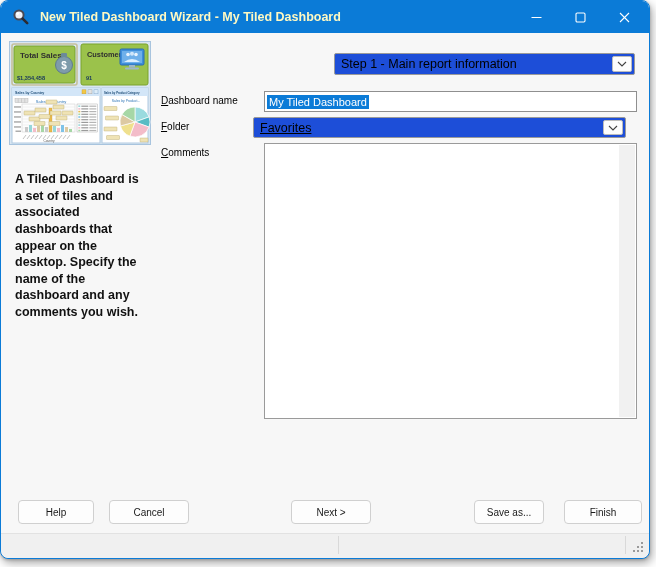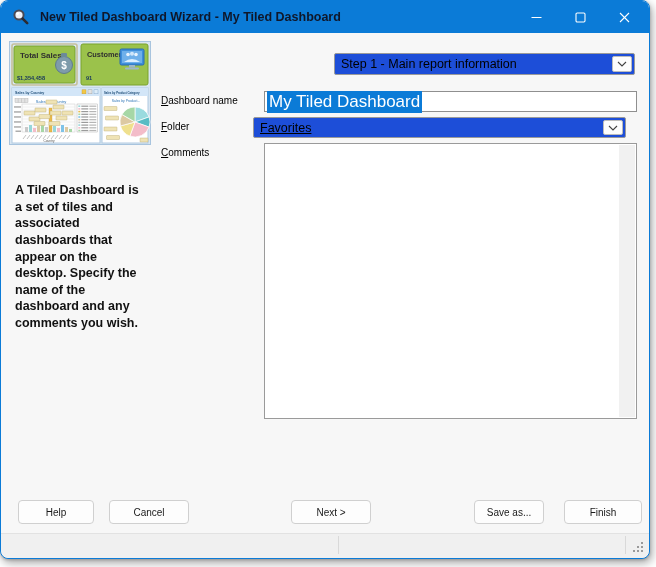--- a/index.html
+++ b/index.html
@@ -6,21 +6,21 @@
   html,body { width:656px; height:567px; background:#ffffff; overflow:hidden;
     font-family:"Liberation Sans", sans-serif; }
   .window { position:absolute; left:0; top:0; width:650px; height:559px;
     border-radius:8px; background:#f7f7f7; border:1px solid #0b7bd7;
     box-shadow:2px 4px 10px rgba(0,0,0,.35), 0 1px 3px rgba(0,0,0,.2); overflow:hidden; }
 
   
   .titlebar { position:absolute; left:0; top:0; right:0; height:32px;
     background:#0b7bd7; display:flex; align-items:center; }
   .titlebar .app-ic { margin-left:11px; width:18px; height:18px; flex:0 0 auto; }
-  .titlebar .ttl { color:#0f172a; font-size:12.5px; font-weight:600; margin-left:10px; white-space:nowrap; }
+  .titlebar .ttl { color:#fef9c3; font-size:12.5px; font-weight:600; margin-left:10px; white-space:nowrap; }
   .wctrls { position:absolute; right:3px; top:0; height:32px; display:flex; }
   .wbtn { width:44px; height:32px; display:flex; align-items:center; justify-content:center; cursor:pointer; }
 
   
   .thumb { position:absolute; left:8px; top:40px; width:142px; height:104px; }
 
   
   .combo { position:absolute; background:#1d4ed8; border:1px solid #9a9a9a; border-radius:2px;
     display:flex; align-items:center; font-size:12.5px; color:#000; padding-left:6px; cursor:default; }
   .combo .chev { position:absolute; right:2px; top:2px; bottom:2px; width:20px;
@@ -29,30 +29,30 @@
   .step-combo { left:333px; top:52px; width:301px; height:22px; }
   .folder-combo { left:252px; top:116px; width:373px; height:21px;text-decoration:underline; }
 
   
   .flabel { position:absolute; left:160px; font-size:10px; color:#000; white-space:nowrap; }
   .mn { text-decoration:underline; }
 
   
   .name-field { position:absolute; left:263px; top:90px; width:373px; height:21px;
     background:#fff; border:1px solid #8f8f8f; display:flex; align-items:center;
-    padding-left:2px; font-size:17px; }
+    padding-left:2px; font-size:11px; }
   .name-field .sel { background:#0b7bd7; color:#fff; padding:1px 2px; }
 
   
   .comments { position:absolute; left:263px; top:142px; width:373px; height:276px;
     background:#fff; border:1px solid #9a9a9a; }
   .comments .track { position:absolute; right:1px; top:1px; bottom:1px; width:16px; background:#f1f1f1; }
 
   
-  .desc { position:absolute; left:14px; top:181px; width:134px; font-size:12.5px;
+  .desc { position:absolute; left:14px; top:170px; width:134px; font-size:12.5px;
     font-weight:bold; color:#111; line-height:1.33; }
 
   
   .btn { position:absolute; top:499px; height:24px; background:#fdfdfd;
     border:1px solid #d0d0d0; border-radius:4px; font-size:10px; color:#1a1a1a;
     display:flex; align-items:center; justify-content:center; cursor:pointer; white-space:pre; }
   .b-help{left:17px;width:76px;} .b-cancel{left:108px;width:80px;}
   .b-next{left:290px;width:80px;} .b-preview{left:383px;width:80px;}
   .b-saveas{left:473px;width:70px;} .b-finish{left:563px;width:78px;}
 

